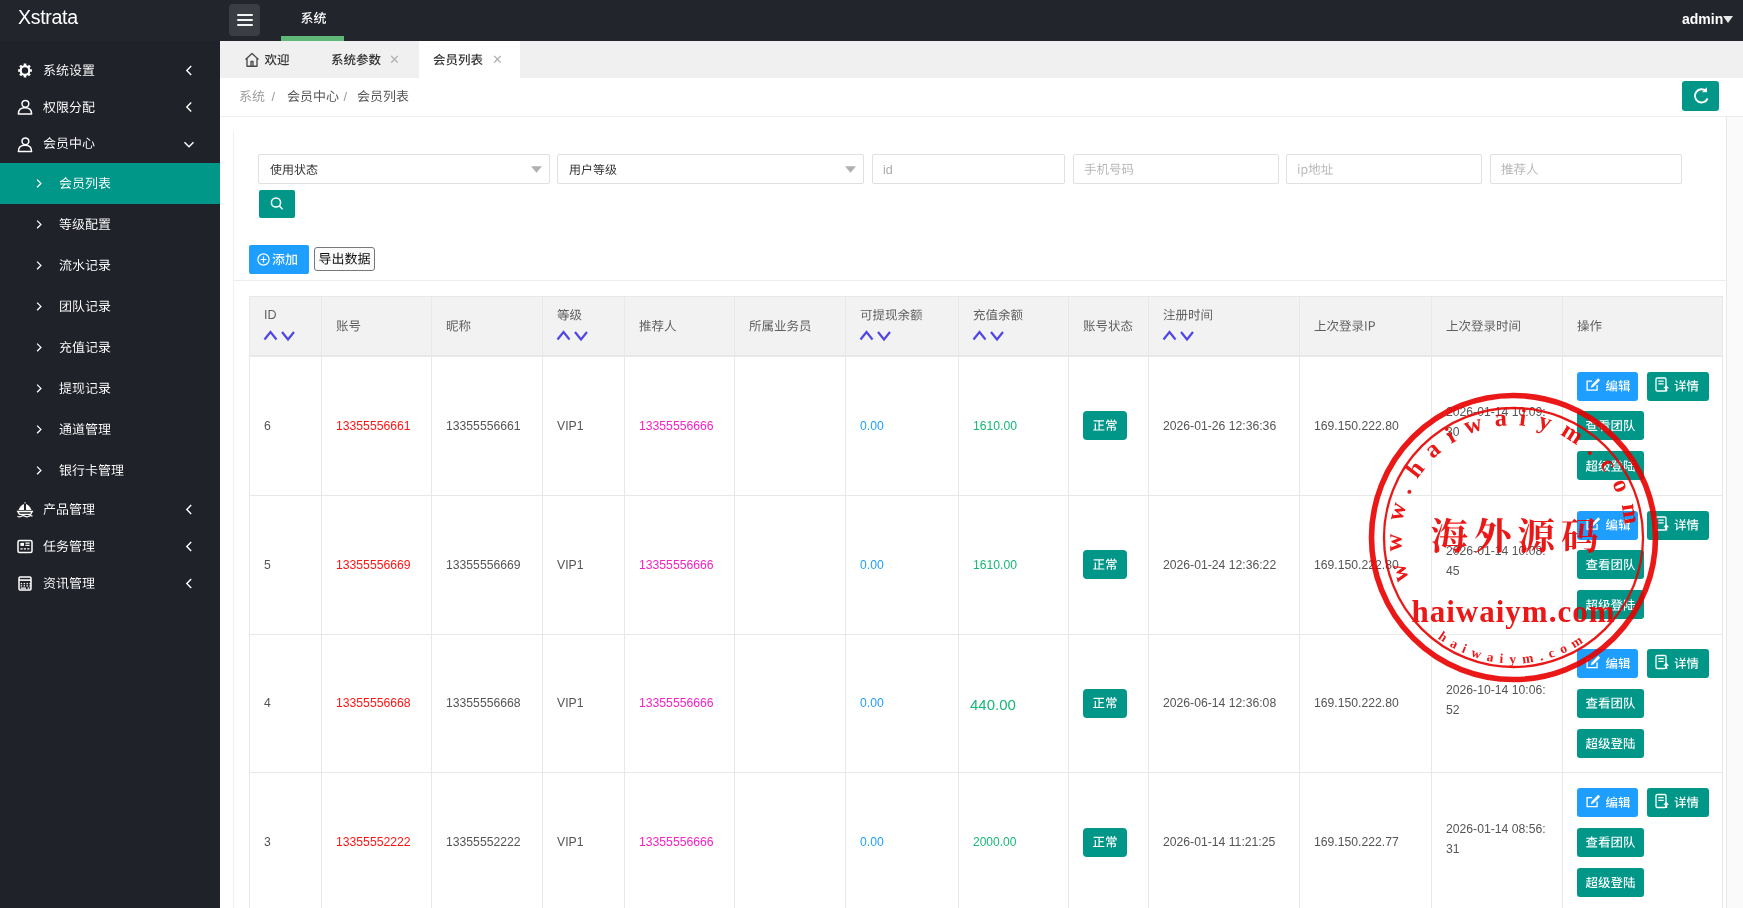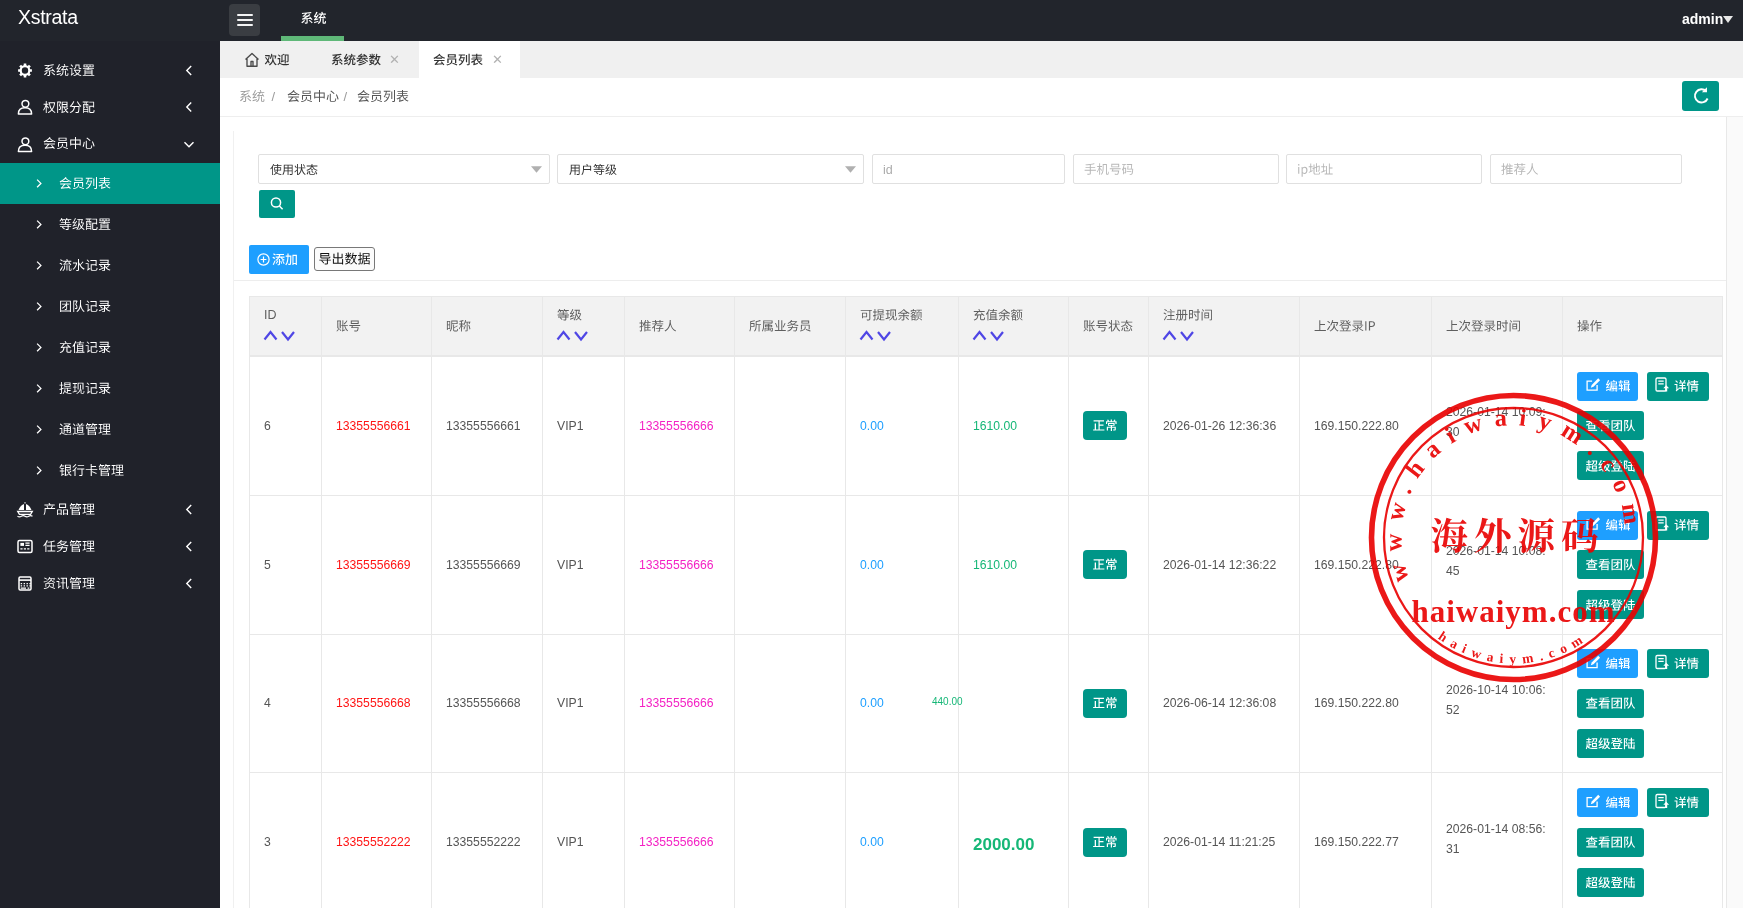--- a/index.html
+++ b/index.html
@@ -87,51 +87,51 @@
 <div class="abs" style="left:1577px;top:411.0px;width:67px;height:29px;background:#009688;border-radius:3px"></div>
 <div class="abs" style="left:1577px;top:451.0px;width:67px;height:29px;background:#009688;border-radius:3px"></div>
 <div class="abs" style="left:264px;top:558.9px;font-size:12.2px;color:#555;font-weight:400;line-height:1;white-space:pre;">5</div>
 <div class="abs" style="left:336px;top:558.9px;font-size:12.2px;color:#ff1414;font-weight:400;line-height:1;white-space:pre;">13355556669</div>
 <div class="abs" style="left:446px;top:558.9px;font-size:12.2px;color:#555;font-weight:400;line-height:1;white-space:pre;">13355556669</div>
 <div class="abs" style="left:557px;top:558.9px;font-size:12.2px;color:#555;font-weight:400;line-height:1;white-space:pre;">VIP1</div>
 <div class="abs" style="left:639px;top:558.9px;font-size:12.2px;color:#f421c4;font-weight:400;line-height:1;white-space:pre;">13355556666</div>
 <div class="abs" style="left:860px;top:558.9px;font-size:12.2px;color:#1E9FFF;font-weight:400;line-height:1;white-space:pre;">0.00</div>
 <div class="abs" style="left:973px;top:558.9px;font-size:12.2px;color:#16b777;font-weight:400;line-height:1;white-space:pre;">1610.00</div>
 <div class="abs" style="left:1083px;top:550.0px;width:44px;height:29px;background:#009688;border-radius:4px"></div>
-<div class="abs" style="left:1163px;top:558.9px;font-size:12.2px;color:#555;font-weight:400;line-height:1;white-space:pre;">2026-01-14 12:36:22</div>
+<div class="abs" style="left:1163px;top:558.9px;font-size:12.2px;color:#555;font-weight:400;line-height:1;white-space:pre;">2026-01-24 12:36:22</div>
 <div class="abs" style="left:1314px;top:558.9px;font-size:12.2px;color:#555;font-weight:400;line-height:1;white-space:pre;">169.150.222.80</div>
 <div class="abs" style="left:1446px;top:545.0px;font-size:12.2px;color:#555;font-weight:400;line-height:1;white-space:pre;">2026-01-14 10:08:</div>
 <div class="abs" style="left:1446px;top:565.0px;font-size:12.2px;color:#555;font-weight:400;line-height:1;white-space:pre;">45</div>
 <div class="abs" style="left:1577px;top:510.5px;width:61px;height:29px;background:#1E9FFF;border-radius:3px"></div>
 <div class="abs" style="left:1647px;top:510.5px;width:62px;height:29px;background:#009688;border-radius:3px"></div>
 <div class="abs" style="left:1577px;top:550.0px;width:67px;height:29px;background:#009688;border-radius:3px"></div>
 <div class="abs" style="left:1577px;top:590.0px;width:67px;height:29px;background:#009688;border-radius:3px"></div>
 <div class="abs" style="left:264px;top:697.4px;font-size:12.2px;color:#555;font-weight:400;line-height:1;white-space:pre;">4</div>
 <div class="abs" style="left:336px;top:697.4px;font-size:12.2px;color:#ff1414;font-weight:400;line-height:1;white-space:pre;">13355556668</div>
 <div class="abs" style="left:446px;top:697.4px;font-size:12.2px;color:#555;font-weight:400;line-height:1;white-space:pre;">13355556668</div>
 <div class="abs" style="left:557px;top:697.4px;font-size:12.2px;color:#555;font-weight:400;line-height:1;white-space:pre;">VIP1</div>
 <div class="abs" style="left:639px;top:697.4px;font-size:12.2px;color:#f421c4;font-weight:400;line-height:1;white-space:pre;">13355556666</div>
 <div class="abs" style="left:860px;top:697.4px;font-size:12.2px;color:#1E9FFF;font-weight:400;line-height:1;white-space:pre;">0.00</div>
-<div class="abs" style="left:932px;top:697.4px;font-size:10px;color:#16b777;font-weight:400;line-height:1;white-space:pre;">440.00</div>
+<div class="abs" style="left:970px;top:697.4px;font-size:15px;color:#16b777;font-weight:400;line-height:1;white-space:pre;">440.00</div>
 <div class="abs" style="left:1083px;top:688.5px;width:44px;height:29px;background:#009688;border-radius:4px"></div>
 <div class="abs" style="left:1163px;top:697.4px;font-size:12.2px;color:#555;font-weight:400;line-height:1;white-space:pre;">2026-06-14 12:36:08</div>
 <div class="abs" style="left:1314px;top:697.4px;font-size:12.2px;color:#555;font-weight:400;line-height:1;white-space:pre;">169.150.222.80</div>
 <div class="abs" style="left:1446px;top:683.5px;font-size:12.2px;color:#555;font-weight:400;line-height:1;white-space:pre;">2026-10-14 10:06:</div>
 <div class="abs" style="left:1446px;top:703.5px;font-size:12.2px;color:#555;font-weight:400;line-height:1;white-space:pre;">52</div>
 <div class="abs" style="left:1577px;top:649px;width:61px;height:29px;background:#1E9FFF;border-radius:3px"></div>
 <div class="abs" style="left:1647px;top:649px;width:62px;height:29px;background:#009688;border-radius:3px"></div>
 <div class="abs" style="left:1577px;top:688.5px;width:67px;height:29px;background:#009688;border-radius:3px"></div>
 <div class="abs" style="left:1577px;top:728.5px;width:67px;height:29px;background:#009688;border-radius:3px"></div>
 <div class="abs" style="left:264px;top:836.4px;font-size:12.2px;color:#555;font-weight:400;line-height:1;white-space:pre;">3</div>
 <div class="abs" style="left:336px;top:836.4px;font-size:12.2px;color:#ff1414;font-weight:400;line-height:1;white-space:pre;">13355552222</div>
 <div class="abs" style="left:446px;top:836.4px;font-size:12.2px;color:#555;font-weight:400;line-height:1;white-space:pre;">13355552222</div>
 <div class="abs" style="left:557px;top:836.4px;font-size:12.2px;color:#555;font-weight:400;line-height:1;white-space:pre;">VIP1</div>
 <div class="abs" style="left:639px;top:836.4px;font-size:12.2px;color:#f421c4;font-weight:400;line-height:1;white-space:pre;">13355556666</div>
 <div class="abs" style="left:860px;top:836.4px;font-size:12.2px;color:#1E9FFF;font-weight:400;line-height:1;white-space:pre;">0.00</div>
-<div class="abs" style="left:973px;top:836.4px;font-size:17px;color:#16b777;font-weight:700;line-height:1;white-space:pre;">2000.00</div>
+<div class="abs" style="left:973px;top:836.4px;font-size:12px;color:#16b777;font-weight:400;line-height:1;white-space:pre;">2000.00</div>
 <div class="abs" style="left:1083px;top:827.5px;width:44px;height:29px;background:#009688;border-radius:4px"></div>
 <div class="abs" style="left:1163px;top:836.4px;font-size:12.2px;color:#555;font-weight:400;line-height:1;white-space:pre;">2026-01-14 11:21:25</div>
 <div class="abs" style="left:1314px;top:836.4px;font-size:12.2px;color:#555;font-weight:400;line-height:1;white-space:pre;">169.150.222.77</div>
 <div class="abs" style="left:1446px;top:822.5px;font-size:12.2px;color:#555;font-weight:400;line-height:1;white-space:pre;">2026-01-14 08:56:</div>
 <div class="abs" style="left:1446px;top:842.5px;font-size:12.2px;color:#555;font-weight:400;line-height:1;white-space:pre;">31</div>
 <div class="abs" style="left:1577px;top:788px;width:61px;height:29px;background:#1E9FFF;border-radius:3px"></div>
 <div class="abs" style="left:1647px;top:788px;width:62px;height:29px;background:#009688;border-radius:3px"></div>
 <div class="abs" style="left:1577px;top:827.5px;width:67px;height:29px;background:#009688;border-radius:3px"></div>
 <div class="abs" style="left:1577px;top:867.5px;width:67px;height:29px;background:#009688;border-radius:3px"></div>
 <svg class="abs" style="left:0;top:0" width="1743" height="908" viewBox="0 0 1743 908">

